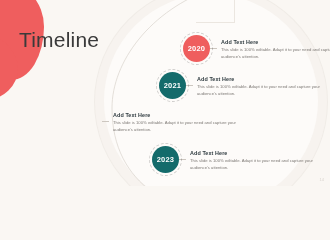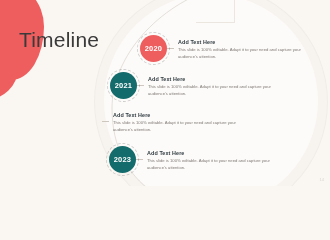--- a/index.html
+++ b/index.html
@@ -95,20 +95,21 @@
   .item {
     position: absolute;
     display: flex;
     align-items: flex-start;
   }
   .marker-wrap {
     position: relative;
     width: 27px;
     height: 27px;
     flex: 0 0 27px;
+    margin-left: 43px;
   }
   .marker-ring {
     position: absolute;
     left: -3px;
     top: -3px;
     width: 33px;
     height: 33px;
     border-radius: 50%;
     border: 1px dashed rgba(0,0,0,0.18);
     box-sizing: border-box;
@@ -150,21 +151,21 @@
   }
   .item-body {
     font-size: 4.2px;
     line-height: 1.62;
     color: #7e7a76;
     margin: 0;
   }
 
   
   .item-0 { left: 140px; top: 35px; }
-  .item-1 { left: 110px; top: 72px; }
+  .item-1 { left: 116px; top: 72px; }
   .item-2 { left: 102px; top: 108px; }
   .item-3 { left: 109px; top: 146px; justify-content: flex-end; }
 
   .page-num {
     position: absolute;
     right: 6px;
     bottom: 4px;
     font-size: 4px;
     color: #d8d3cd;
   }

